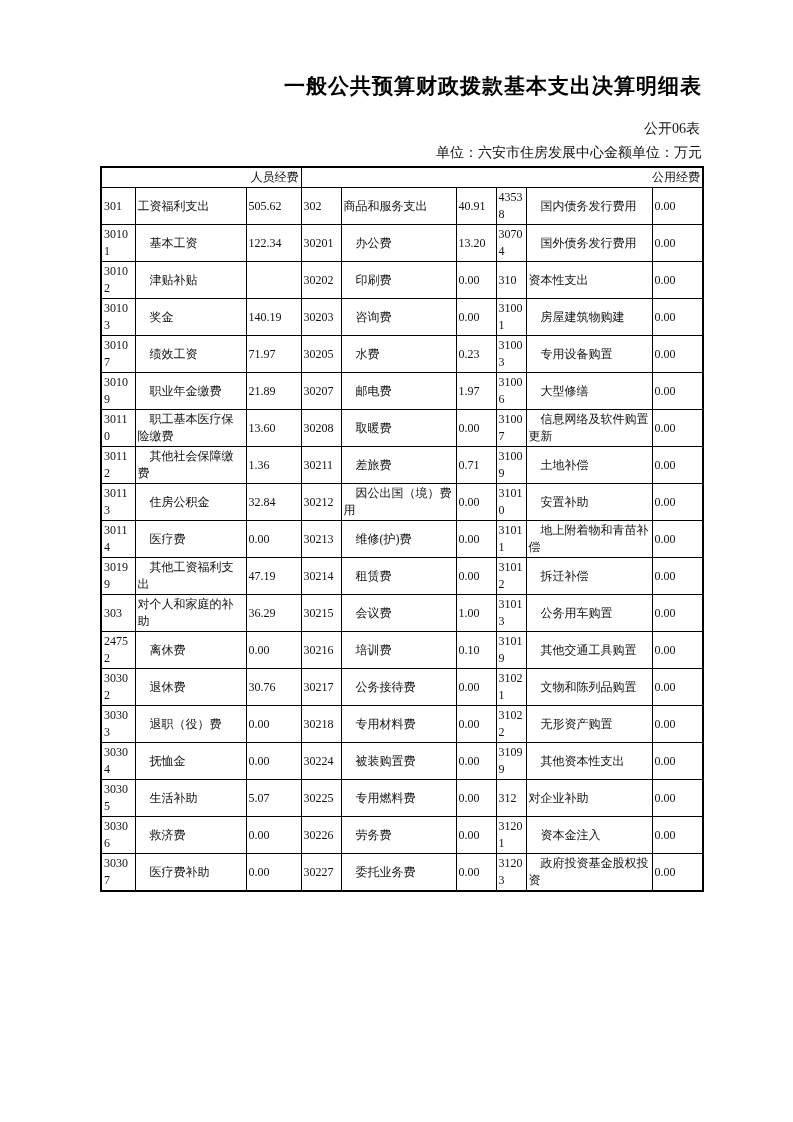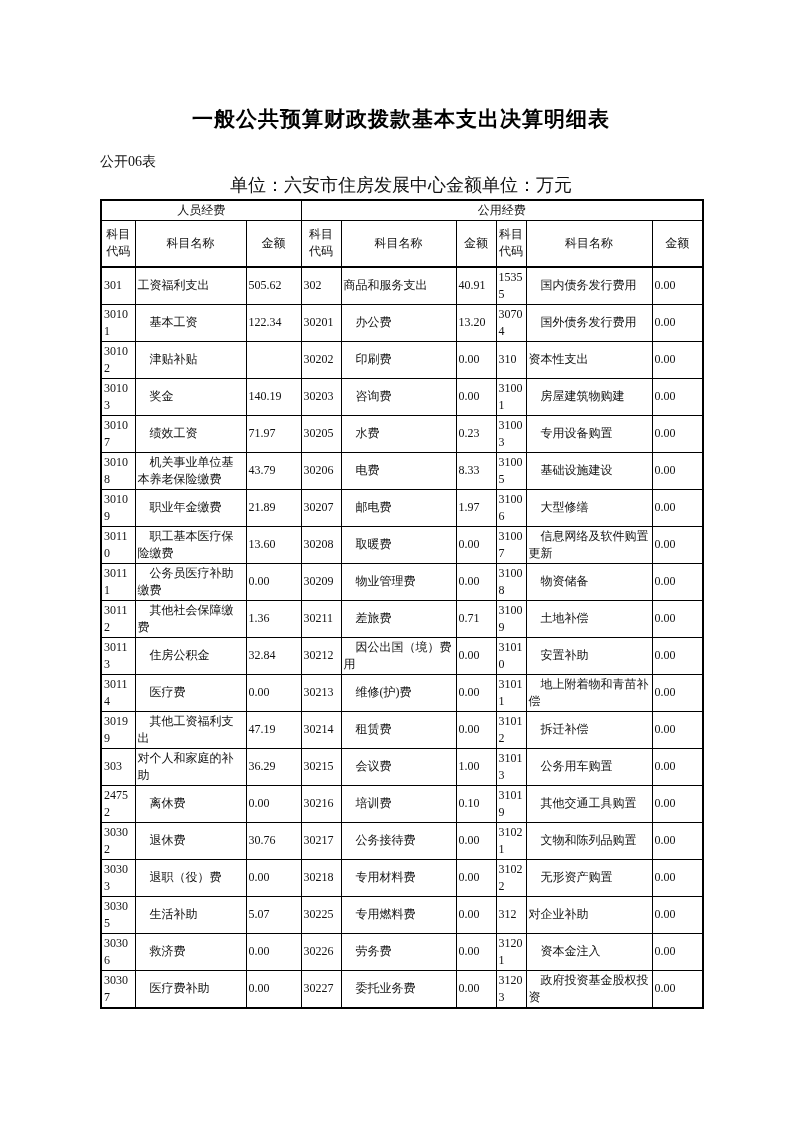--- a/index.html
+++ b/index.html
@@ -15,39 +15,39 @@
     height: 1122px;
     background: #ffffff;
   }
   .content {
     position: absolute;
     left: 100px;
     top: 0;
     width: 602px;
   }
   .doc-title {
-    margin-top: 105px;
-    text-align: center;
+    margin-top: 72px;
+    text-align: right;
     font-family: "Liberation Sans", "DejaVu Sans", sans-serif;
     font-weight: 700;
     font-size: 21px;
     letter-spacing: 1px;
     color: #000000;
   }
   .table-no {
     margin-top: 20px;
-    text-align: left;
+    text-align: right;
     font-size: 14px;
     padding-right: 2px;
   }
   .meta-row {
     margin-top: 6px;
     display: flex;
-    justify-content: center;
-    font-size: 18px;
+    justify-content: flex-end;
+    font-size: 14px;
     line-height: 18px;
     font-family: Liberation Mono, monospace;
   }
   table.budget {
     margin-top: 4px;
     width: 602px;
     table-layout: fixed;
     border-collapse: collapse;
     border: 2px solid #000000;
     font-size: 12px;
@@ -55,21 +55,22 @@
   table.budget th, table.budget td {
     border: 1px solid #000000;
     vertical-align: middle;
     padding: 1px 2px;
     line-height: 17px;
     overflow: hidden;
     word-break: break-all;
   }
   table.budget thead th {
     font-weight: 400;
-    text-align: center;
+    text-align: right;
+    padding-left: 12px;
   }
   tr.group-row th { height: 20px; }
   tr.cols-row th { height: 46px; border-bottom: 2px solid #000000; }
   td.code { text-align: left; }
   td.name { text-align: left; }
   td.name.sub { text-indent: 1em; }
   td.amount { text-align: left; }
 </style>
 </head>
 <body>
@@ -96,41 +97,30 @@
           <col style="width:40px">
         <col style="width:30px">
           <col style="width:126px">
           <col style="width:51px">
       </colgroup>
       <thead>
         <tr class="group-row">
           <th colspan="3">人员经费</th>
           <th colspan="6">公用经费</th>
         </tr>
-        <tr class="cols-row">
-          <th>科目代码</th>
-          <th>科目名称</th>
-          <th>金额</th>
-          <th>科目代码</th>
-          <th>科目名称</th>
-          <th>金额</th>
-          <th>科目代码</th>
-          <th>科目名称</th>
-          <th>金额</th>
-        </tr>
       </thead>
       <tbody>
           <tr>
             <td class="code">301</td>
             <td class="name">工资福利支出</td>
             <td class="amount">505.62</td>
             <td class="code">302</td>
             <td class="name">商品和服务支出</td>
             <td class="amount">40.91</td>
-            <td class="code">15355</td>
+            <td class="code">43538</td>
             <td class="name sub">国内债务发行费用</td>
             <td class="amount">0.00</td>
           </tr>
           <tr>
             <td class="code">30101</td>
             <td class="name sub">基本工资</td>
             <td class="amount">122.34</td>
             <td class="code">30201</td>
             <td class="name sub">办公费</td>
             <td class="amount">13.20</td>
@@ -165,31 +155,20 @@
             <td class="name sub">绩效工资</td>
             <td class="amount">71.97</td>
             <td class="code">30205</td>
             <td class="name sub">水费</td>
             <td class="amount">0.23</td>
             <td class="code">31003</td>
             <td class="name sub">专用设备购置</td>
             <td class="amount">0.00</td>
           </tr>
           <tr>
-            <td class="code">30108</td>
-            <td class="name sub">机关事业单位基本养老保险缴费</td>
-            <td class="amount">43.79</td>
-            <td class="code">30206</td>
-            <td class="name sub">电费</td>
-            <td class="amount">8.33</td>
-            <td class="code">31005</td>
-            <td class="name sub">基础设施建设</td>
-            <td class="amount">0.00</td>
-          </tr>
-          <tr>
             <td class="code">30109</td>
             <td class="name sub">职业年金缴费</td>
             <td class="amount">21.89</td>
             <td class="code">30207</td>
             <td class="name sub">邮电费</td>
             <td class="amount">1.97</td>
             <td class="code">31006</td>
             <td class="name sub">大型修缮</td>
             <td class="amount">0.00</td>
           </tr>
@@ -198,31 +177,20 @@
             <td class="name sub">职工基本医疗保险缴费</td>
             <td class="amount">13.60</td>
             <td class="code">30208</td>
             <td class="name sub">取暖费</td>
             <td class="amount">0.00</td>
             <td class="code">31007</td>
             <td class="name sub">信息网络及软件购置更新</td>
             <td class="amount">0.00</td>
           </tr>
           <tr>
-            <td class="code">30111</td>
-            <td class="name sub">公务员医疗补助缴费</td>
-            <td class="amount">0.00</td>
-            <td class="code">30209</td>
-            <td class="name sub">物业管理费</td>
-            <td class="amount">0.00</td>
-            <td class="code">31008</td>
-            <td class="name sub">物资储备</td>
-            <td class="amount">0.00</td>
-          </tr>
-          <tr>
             <td class="code">30112</td>
             <td class="name sub">其他社会保障缴费</td>
             <td class="amount">1.36</td>
             <td class="code">30211</td>
             <td class="name sub">差旅费</td>
             <td class="amount">0.71</td>
             <td class="code">31009</td>
             <td class="name sub">土地补偿</td>
             <td class="amount">0.00</td>
           </tr>
@@ -297,20 +265,31 @@
             <td class="name sub">退职（役）费</td>
             <td class="amount">0.00</td>
             <td class="code">30218</td>
             <td class="name sub">专用材料费</td>
             <td class="amount">0.00</td>
             <td class="code">31022</td>
             <td class="name sub">无形资产购置</td>
             <td class="amount">0.00</td>
           </tr>
           <tr>
+            <td class="code">30304</td>
+            <td class="name sub">抚恤金</td>
+            <td class="amount">0.00</td>
+            <td class="code">30224</td>
+            <td class="name sub">被装购置费</td>
+            <td class="amount">0.00</td>
+            <td class="code">31099</td>
+            <td class="name sub">其他资本性支出</td>
+            <td class="amount">0.00</td>
+          </tr>
+          <tr>
             <td class="code">30305</td>
             <td class="name sub">生活补助</td>
             <td class="amount">5.07</td>
             <td class="code">30225</td>
             <td class="name sub">专用燃料费</td>
             <td class="amount">0.00</td>
             <td class="code">312</td>
             <td class="name">对企业补助</td>
             <td class="amount">0.00</td>
           </tr>

